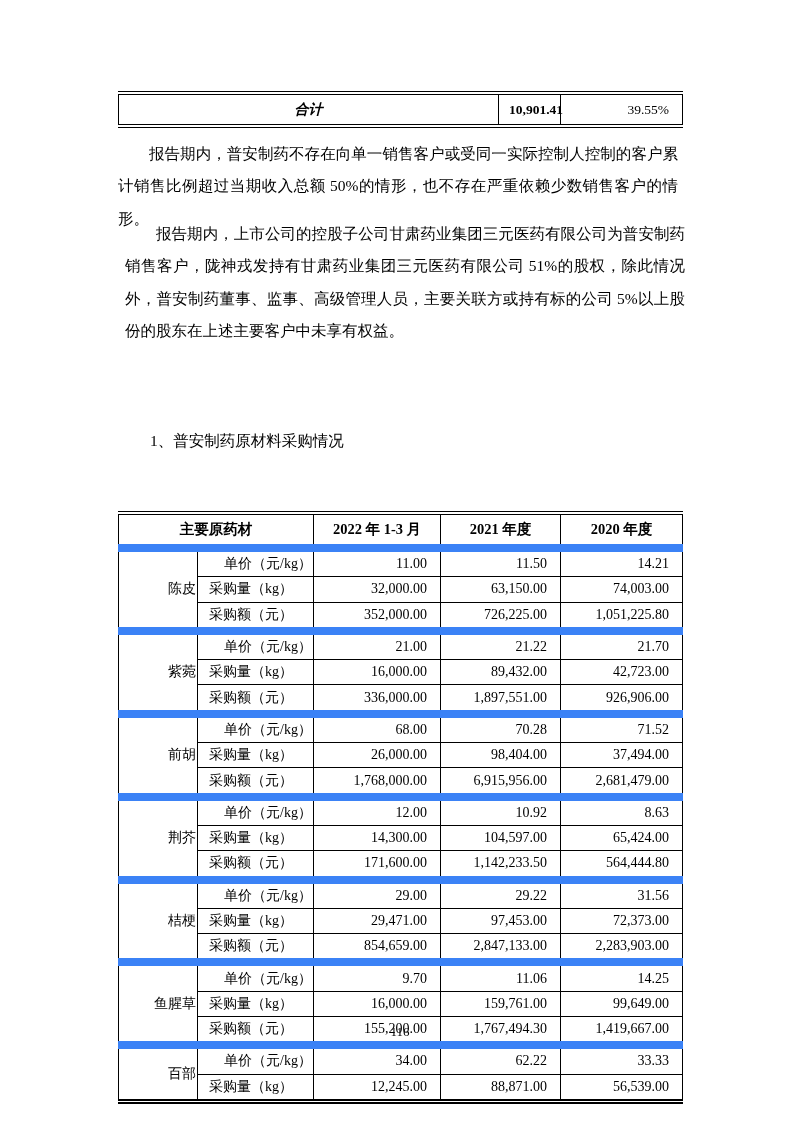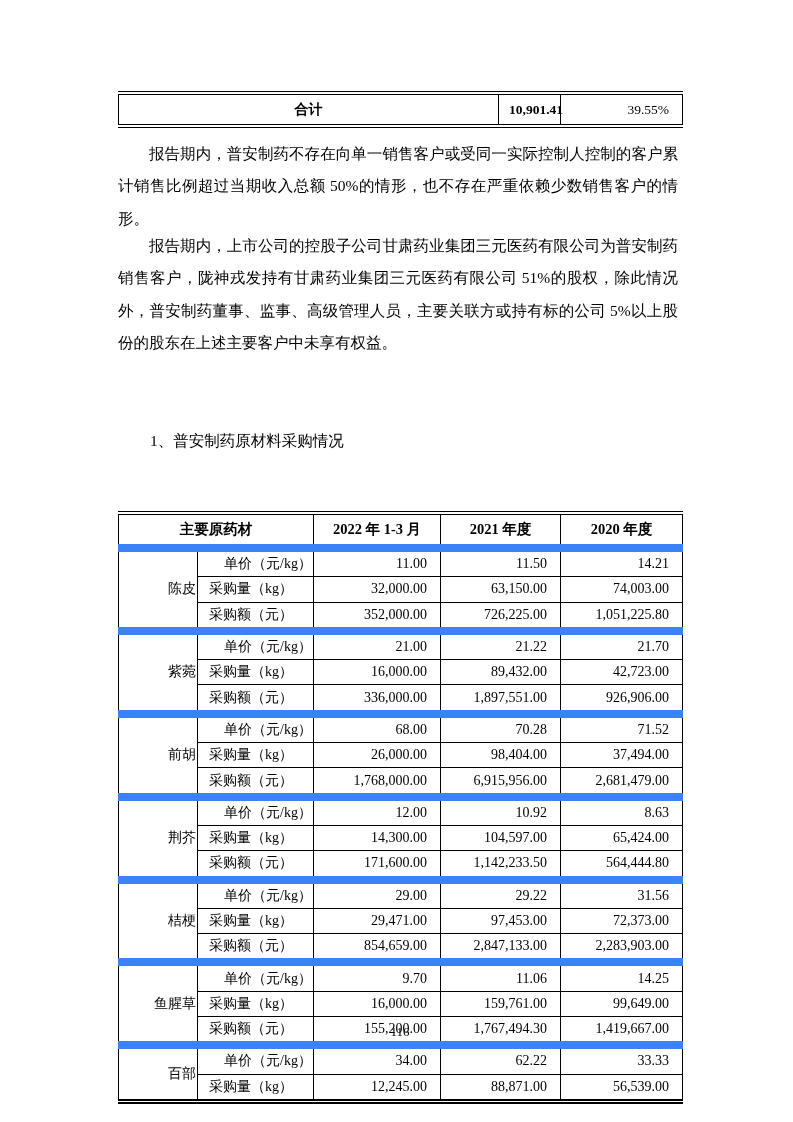--- a/index.html
+++ b/index.html
@@ -24,34 +24,34 @@
     border-top: 4px double #000;
     border-bottom: 4px double #000;
     table-layout: fixed;
   }
   .toptable td {
     border: 1px solid #000;
     height: 27px;
     font-size: 14px;
     vertical-align: middle;
   }
-  .toptable td.lbl { text-align: center; font-weight: bold; }
+  .toptable td.lbl { text-align: center; font-weight: bold; font-style: italic; }
   .toptable td.amt { text-align: center; font-weight: bold; font-size: 13.5px; padding-left: 10px; }
   .toptable td.pct { text-align: right; padding-right: 13px; font-size: 13.5px; }
   
   .para {
     position: absolute; left: 0; width: 560px;
     margin: 0;
     font-size: 15.5px;
     line-height: 32.4px;
     text-align: justify;
     text-indent: 31px;
   }
   .p1 { top: 138px; }
-  .p2 { top: 230px; }
+  .p2 { top: 218px; margin-left: 7px; }
   
   .heading {
     position: absolute; top: 375px; left: 0;
     margin: 0;
     font-family: "Liberation Sans", "DejaVu Sans", sans-serif;
     font-weight: bold;
     font-size: 19.5px;
     letter-spacing: 0.5px;
   }
   .sub1 { position: absolute; top: 431px; left: 32px; font-size: 15.5px; }

